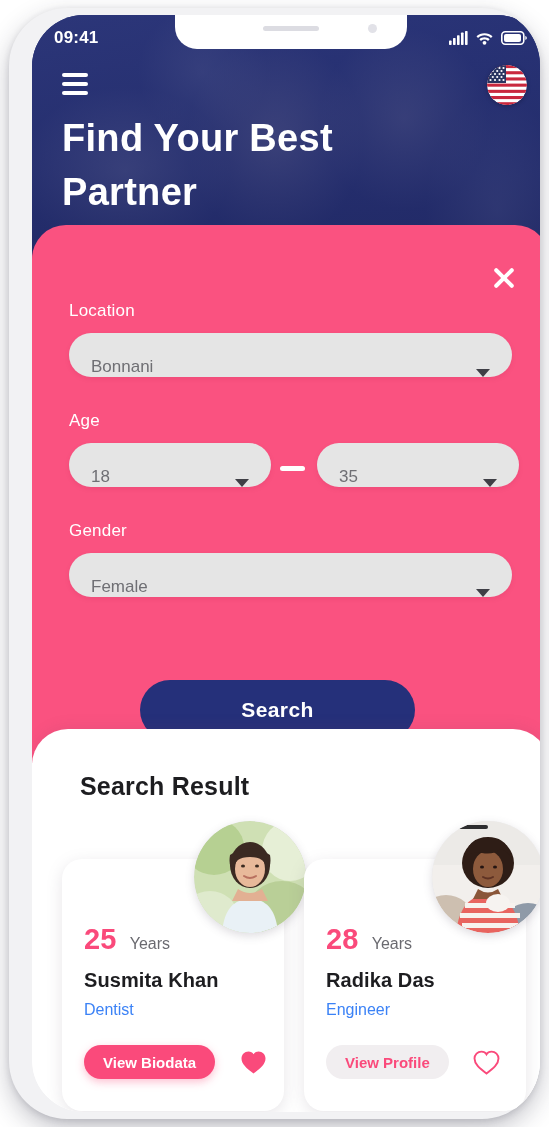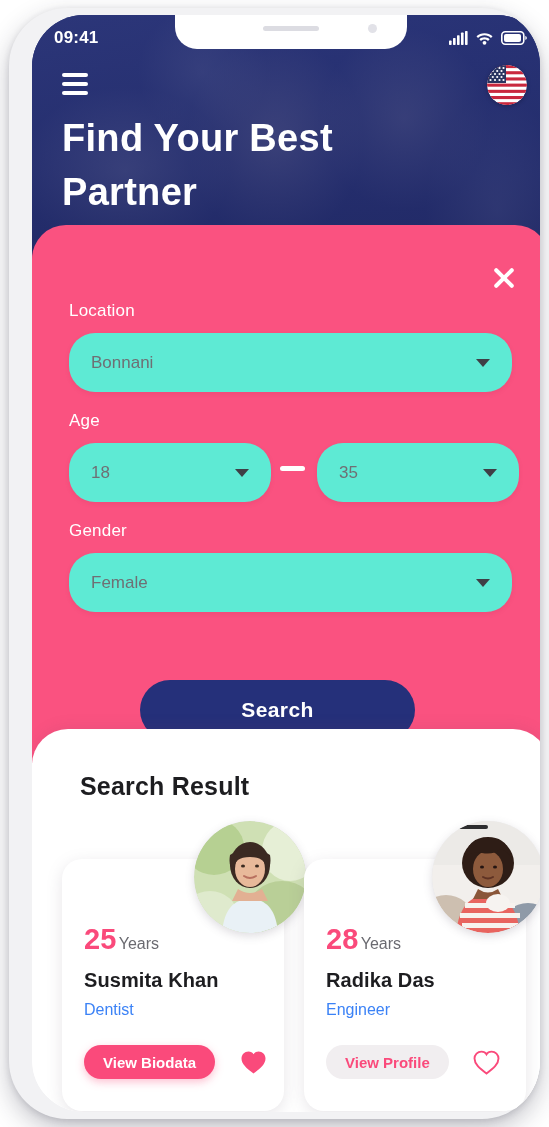--- a/index.html
+++ b/index.html
@@ -209,25 +209,25 @@
     font-size: 17px;
     font-weight: normal;
     letter-spacing: 0.2px;
   }
   .label-location { top: 76px; }
   .label-age      { top: 186px; }
   .label-gender   { top: 296px; }
 
   .select-box {
     position: absolute;
-    background: #5eead4;
+    background: #e5e5e5;
     border-radius: 26px;
-    height: 59px;
-    display: flex;
-    align-items: center;
+    height: 44px;
+    display: flex;
+    align-items: flex-end;
     cursor: pointer;
     box-shadow: 0 2px 5px rgba(150,20,60,0.10);
   }
   .select-box .sel-value {
     font-size: 17px;
     color: #6f6f74;
     padding-left: 22px;
     flex: 1;
     white-space: nowrap;
     overflow: hidden;
@@ -340,21 +340,21 @@
   }
   .age-num {
     font-size: 29px;
     font-weight: bold;
     color: #fa4a7b;
     letter-spacing: 0.2px;
   }
   .age-unit {
     font-size: 16px;
     color: #6a6a70;
-    margin-left: 2px;
+    margin-left: 13px;
   }
   .pname {
     position: absolute;
     left: 22px;
     top: 110px;
     font-size: 20px;
     font-weight: bold;
     color: #1d1d20;
     letter-spacing: 0.1px;
     white-space: nowrap;

